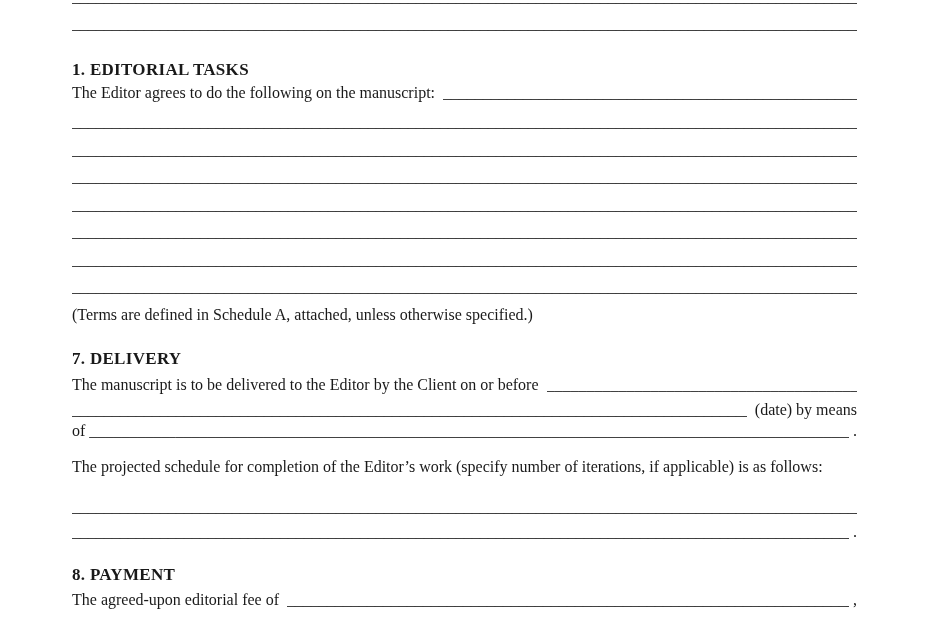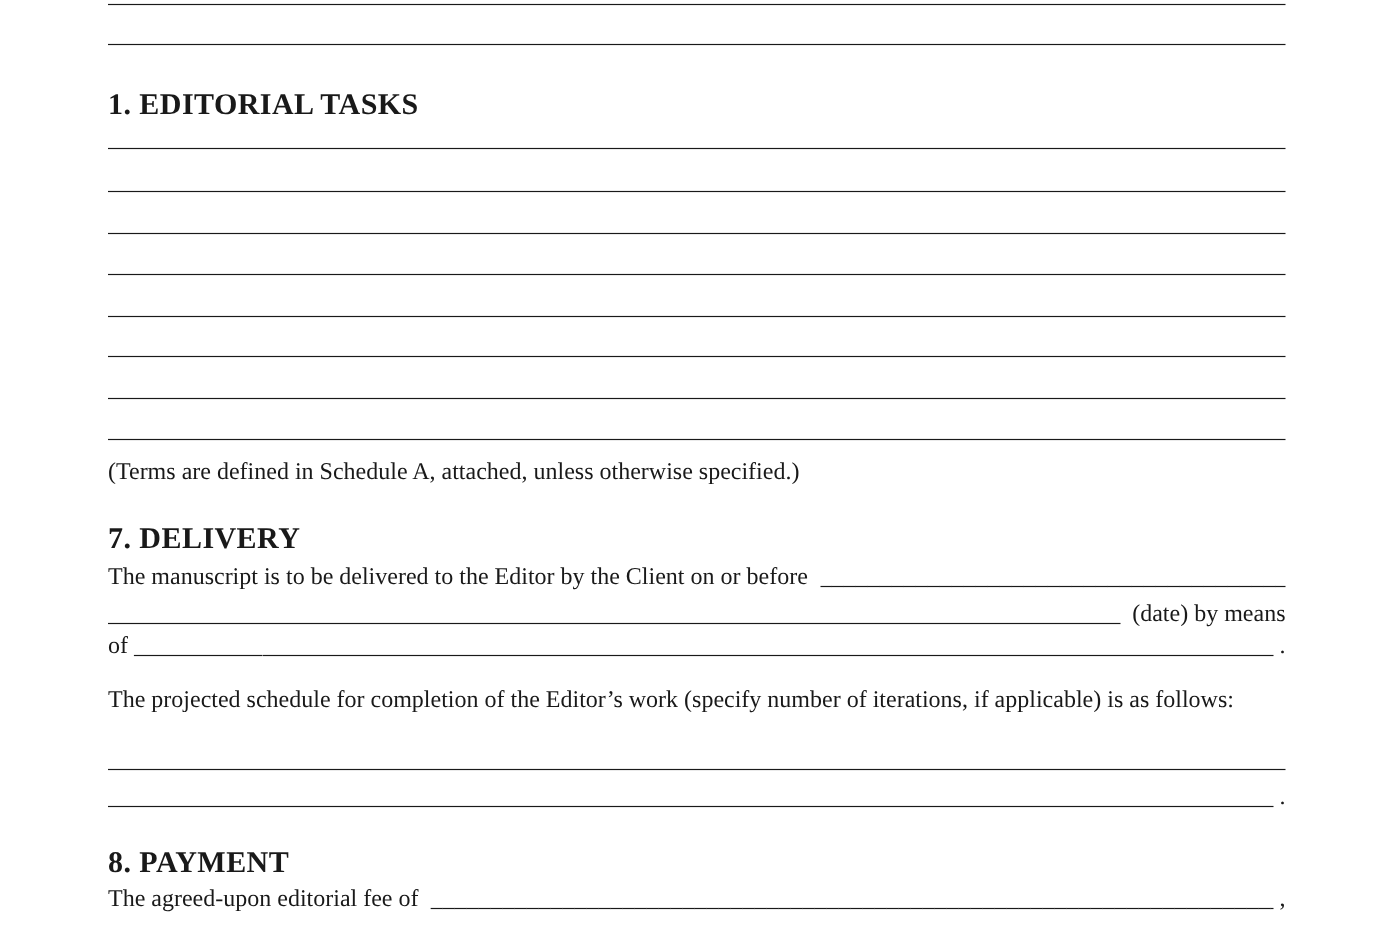--- a/index.html
+++ b/index.html
@@ -23,41 +23,42 @@
     right: 73px;
     height: 28px;
     line-height: 28px;
     display: flex;
     align-items: stretch;
   }
   .line span { white-space: pre; display: block; line-height: 28px; }
   .line.heading {
     font-weight: 700;
     letter-spacing: 0.3px;
-    font-size: 20px;
+    font-size: 17px;
   }
   .seg  { flex: 0 0 auto; }
   .fill { flex: 1 1 0; overflow: hidden; }
   .fill.fixed { flex: 0 0 auto; }
 </style>
 </head>
 <body>
 
 <div class="page">
   <div id="form-body">
       <div class="line" style="top: -17px;">
         <span class="fill">________________________________________________________________________________________________________________________________________________________</span>
       </div>
       <div class="line" style="top: 10px;">
         <span class="fill">________________________________________________________________________________________________________________________________________________________</span>
       </div>
       <div class="line heading" style="top: 56px;">
         <span class="seg">1. EDITORIAL TASKS</span>
       </div>
       <div class="line" style="top: 79px;">
+        <span class="seg">The Editor agrees to do the following on the manuscript:  </span>
         <span class="fill">________________________________________________________________________________________________________________________________________________________</span>
       </div>
       <div class="line" style="top: 108px;">
         <span class="fill">________________________________________________________________________________________________________________________________________________________</span>
       </div>
       <div class="line" style="top: 136px;">
         <span class="fill">________________________________________________________________________________________________________________________________________________________</span>
       </div>
       <div class="line" style="top: 163px;">
         <span class="fill">________________________________________________________________________________________________________________________________________________________</span>

